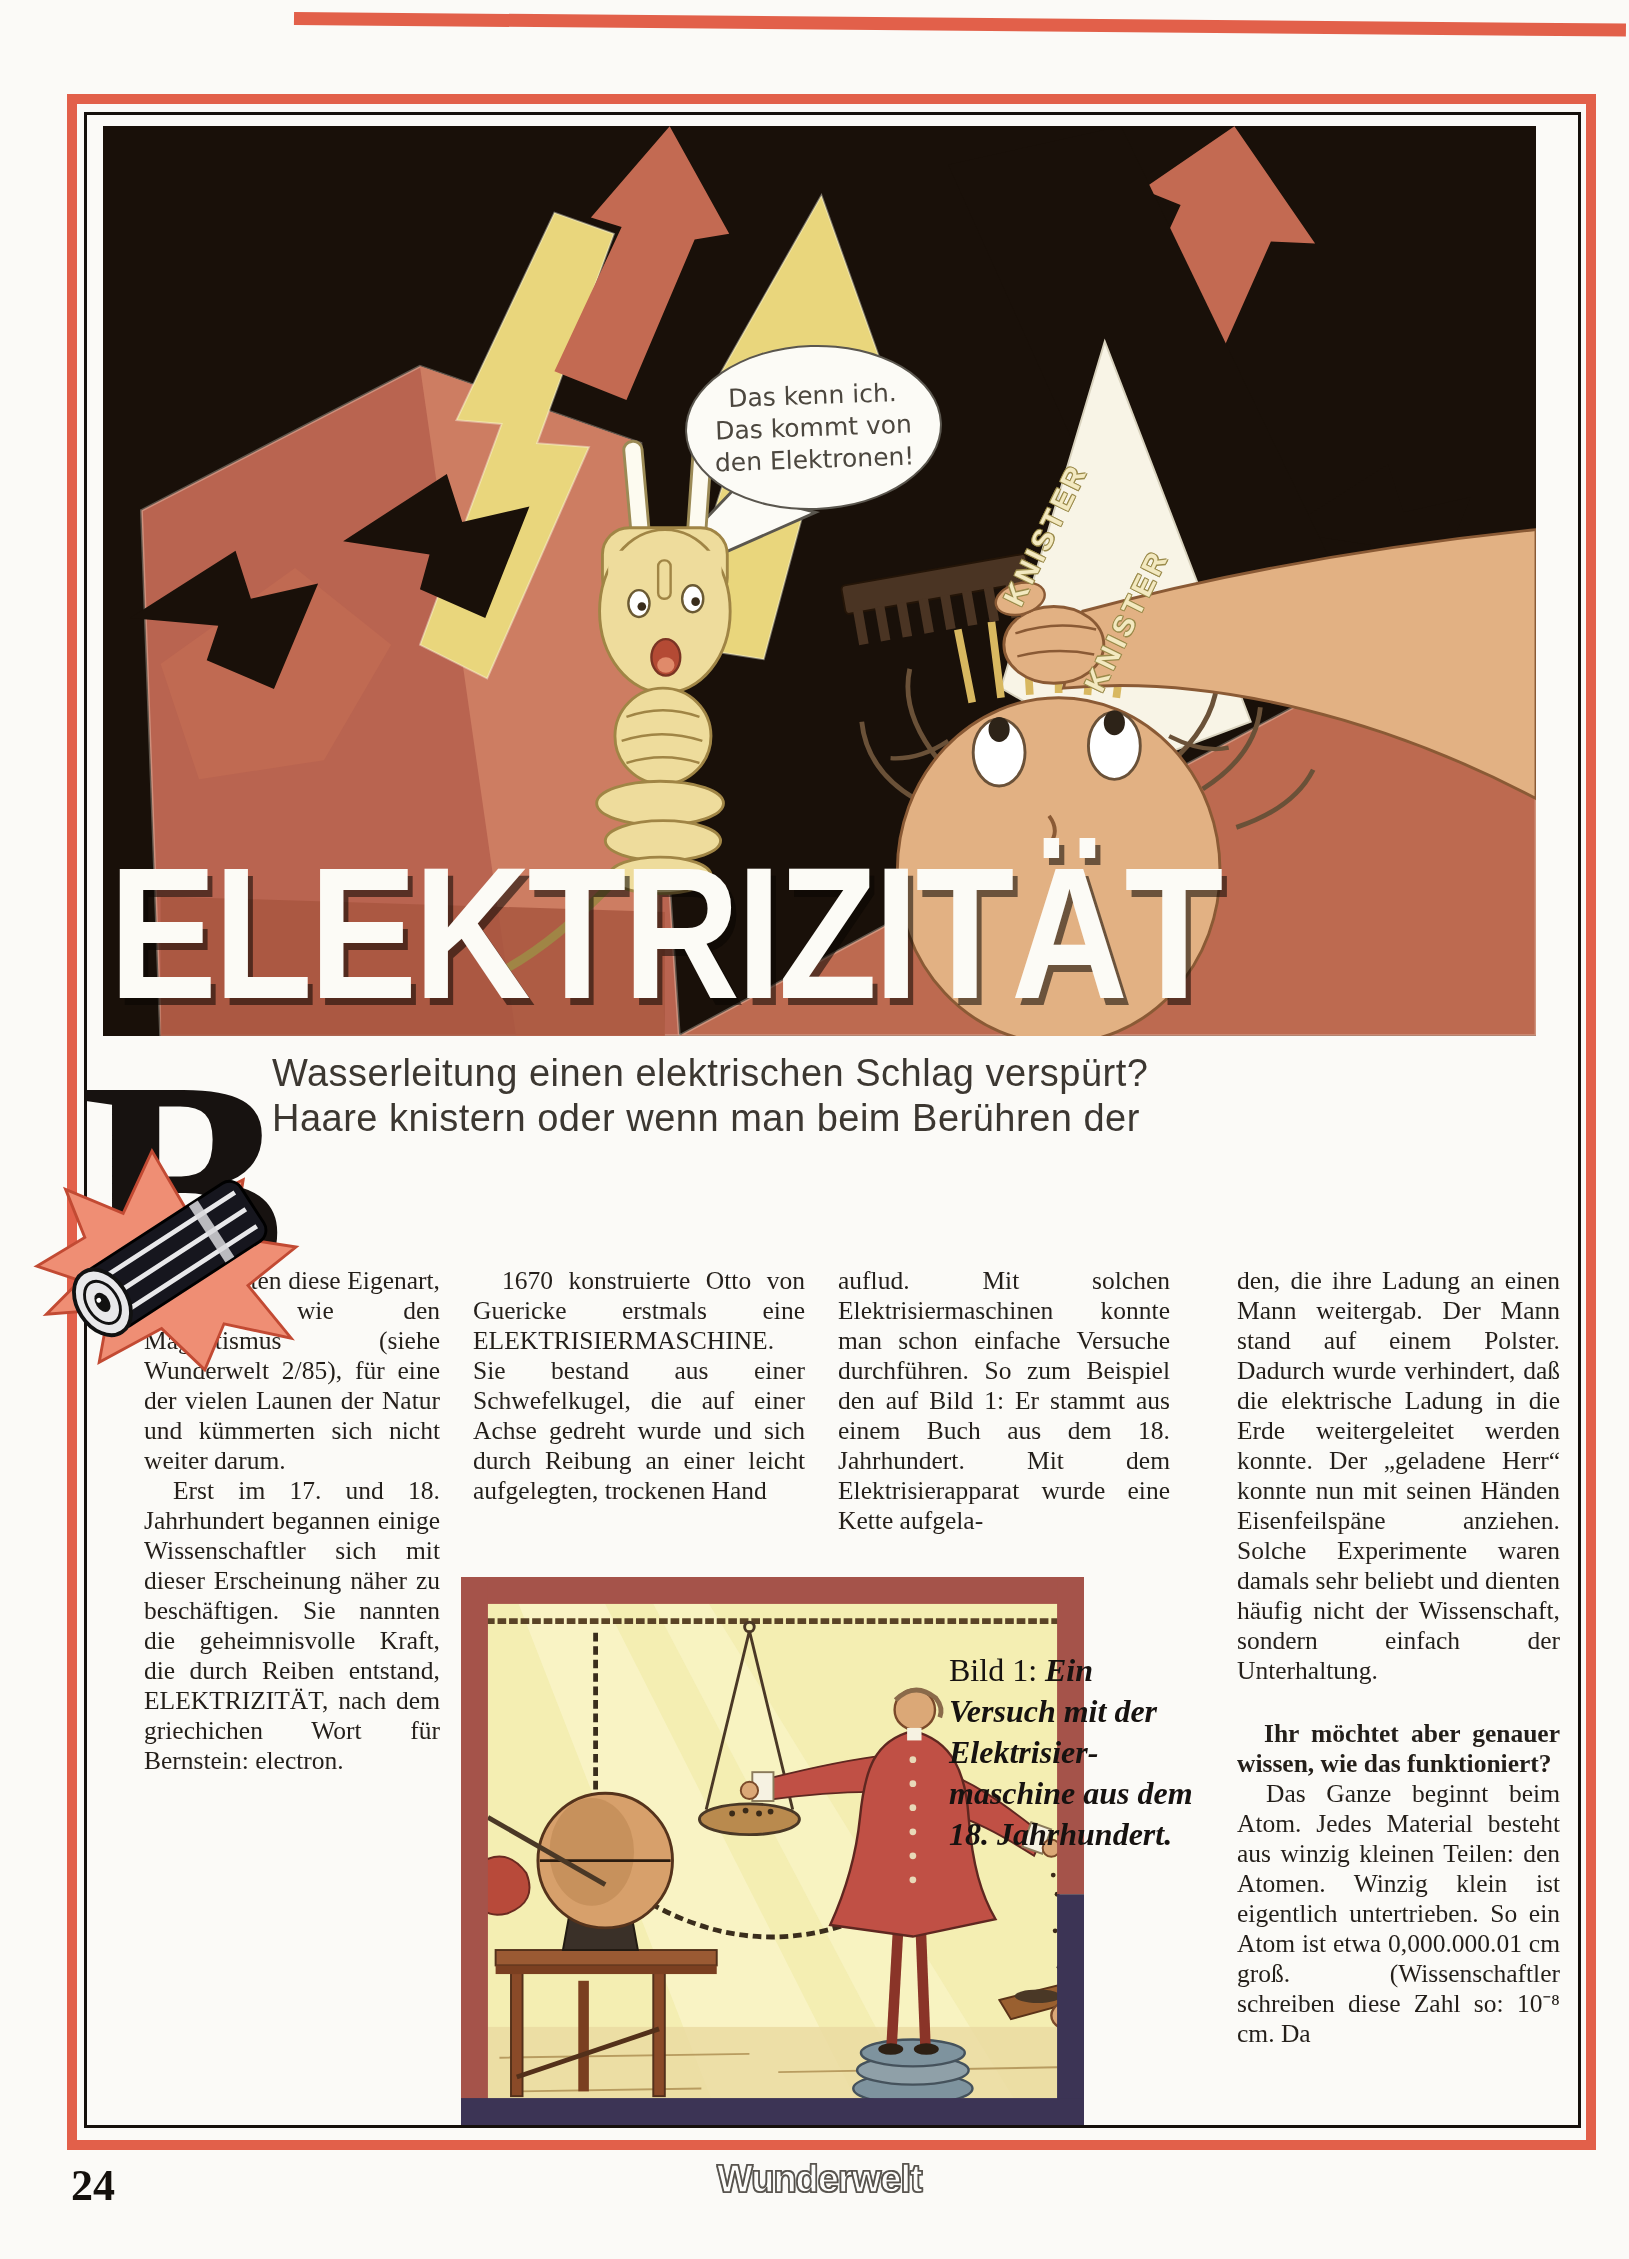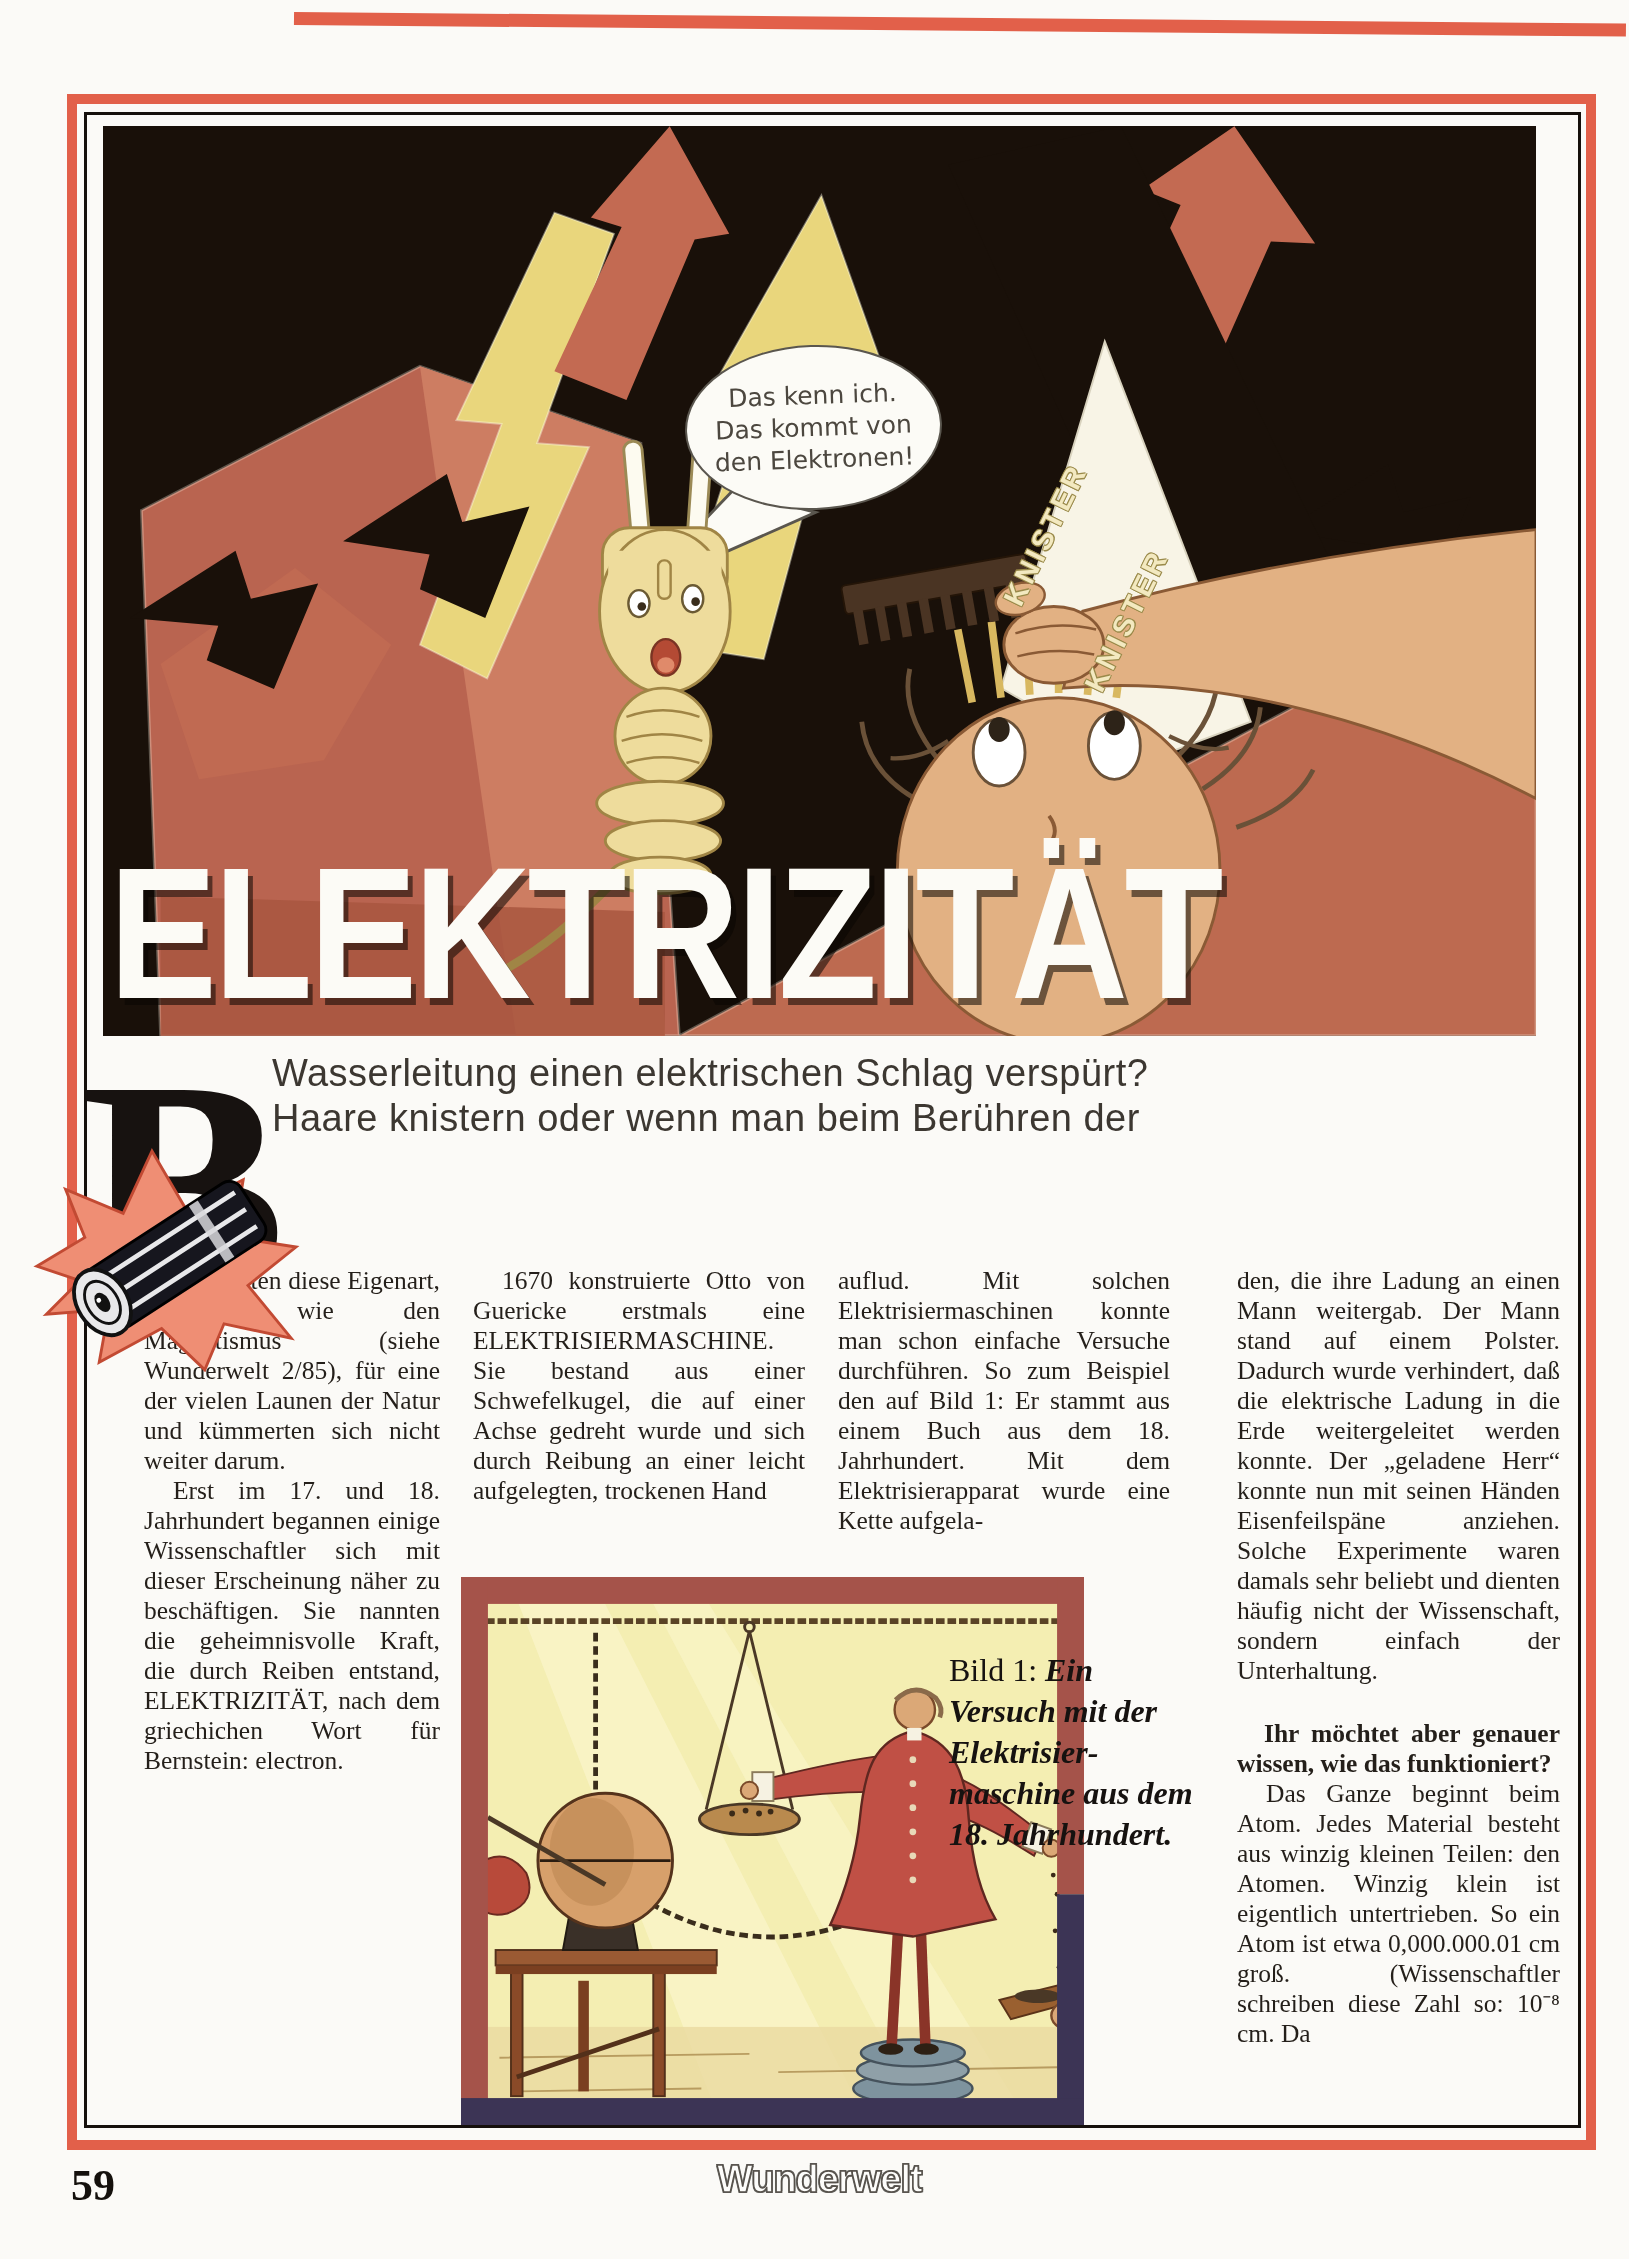--- a/index.html
+++ b/index.html
@@ -286,15 +286,15 @@
 </div>
 
 <div id="caption">
   <span class="cap-first"><span class="cap-prefix">Bild 1: </span><span class="cap-em">Ein</span></span>
   <span class="cap-line">Versuch mit der</span>
   <span class="cap-line">Elektrisier-</span>
   <span class="cap-line">maschine aus dem</span>
   <span class="cap-line">18. Jahrhundert.</span>
 </div>
 
-<div id="pageno">59</div>
+<div id="pageno">24</div>
 <div id="logo">Wunderwelt</div>
 
 
 </body></html>

